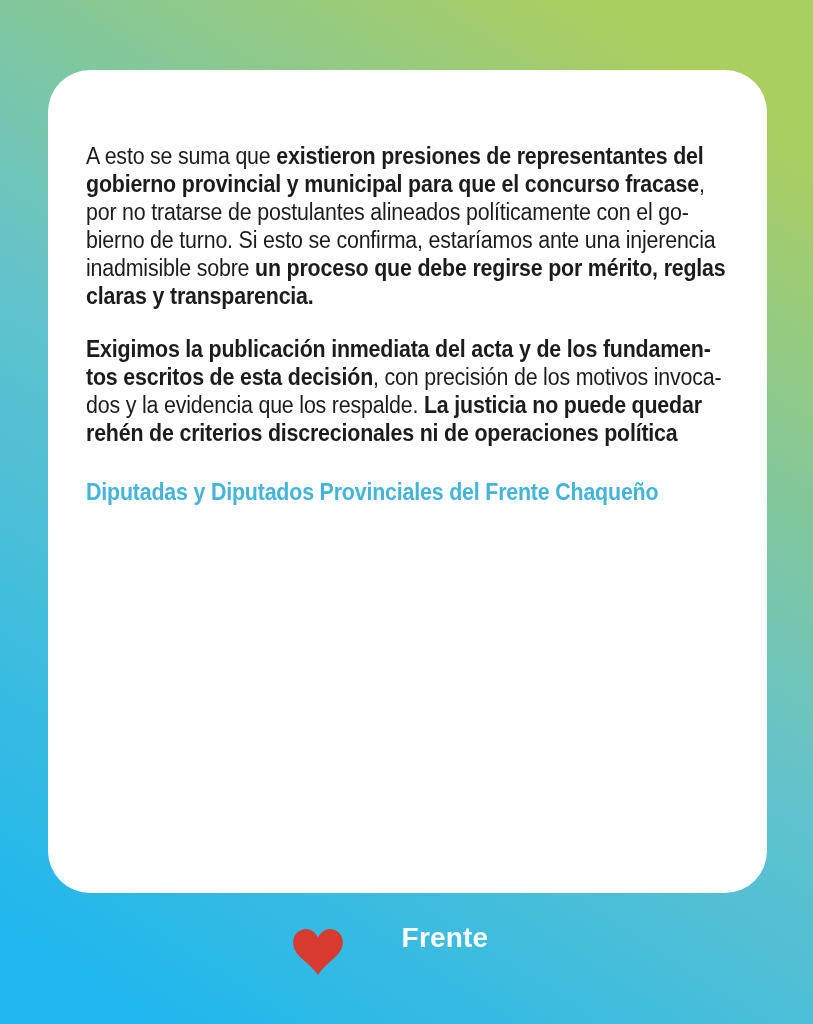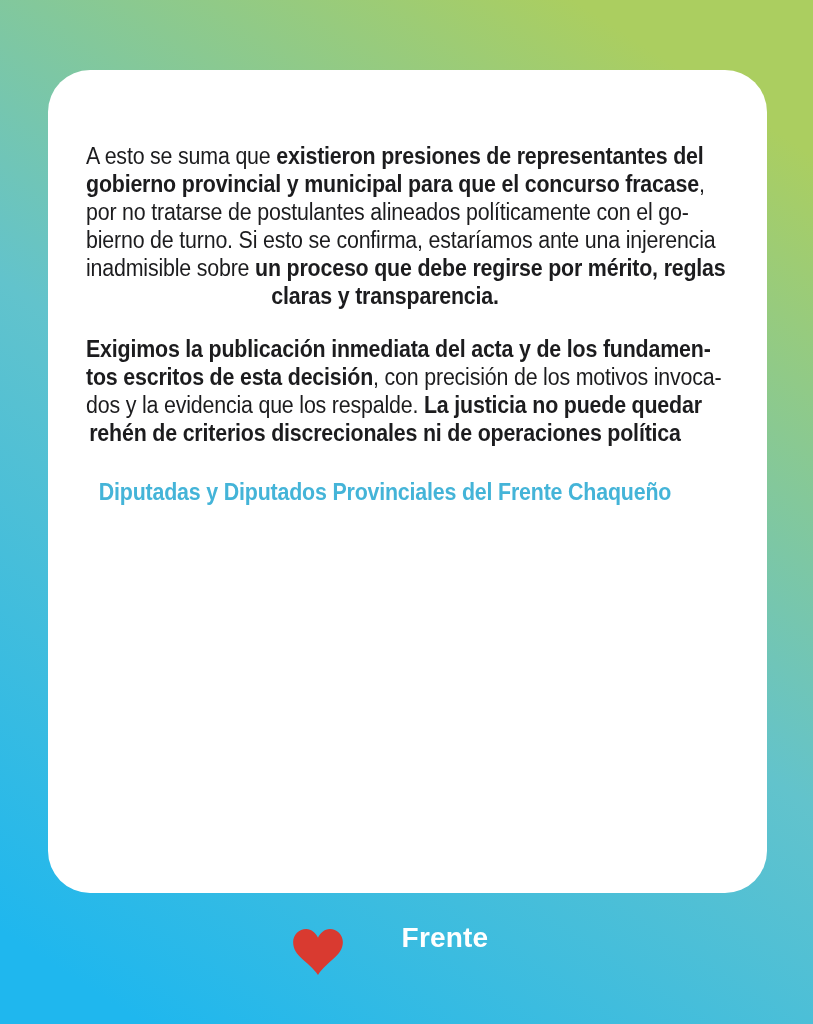--- a/index.html
+++ b/index.html
@@ -12,21 +12,20 @@
   }
   .card{
     position:absolute;
     left:48px;top:70px;
     width:719px;height:823px;
     box-sizing:border-box;
     background:#ffffff;
     border-radius:42px;
     padding:72px 38px 0 38px;
     overflow:hidden;
-    text-align:center;
   }
   .text-block{
     color:#1c1c1e;
     font-size:23px;
     line-height:28px;
     letter-spacing:-0.2px;
     transform:scaleX(0.93);
     transform-origin:0 0;
     white-space:nowrap;
   }

